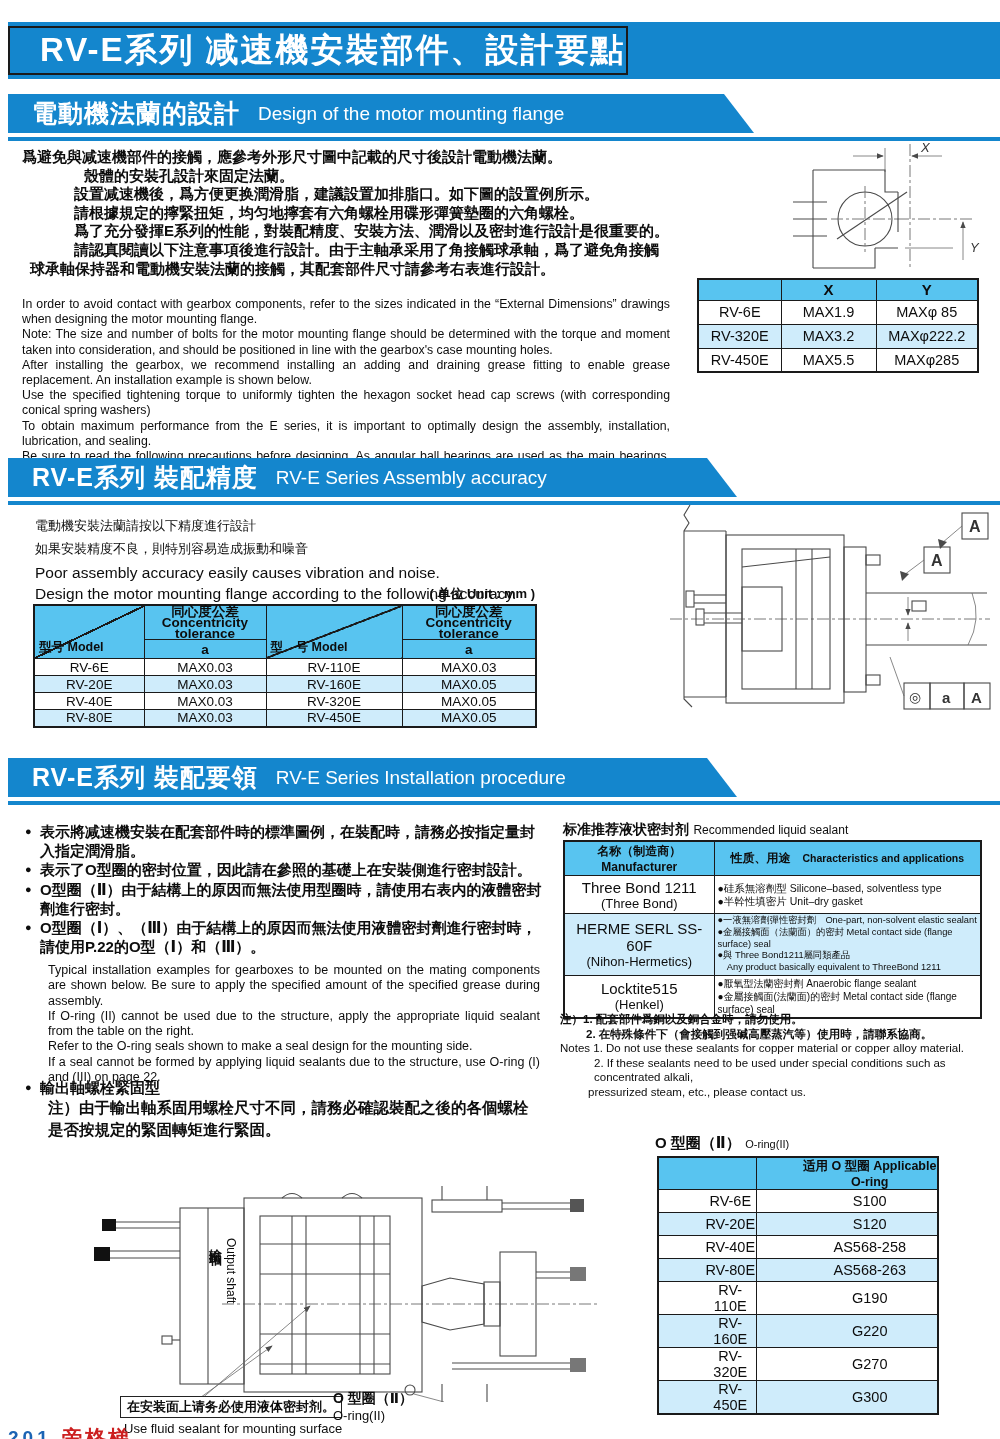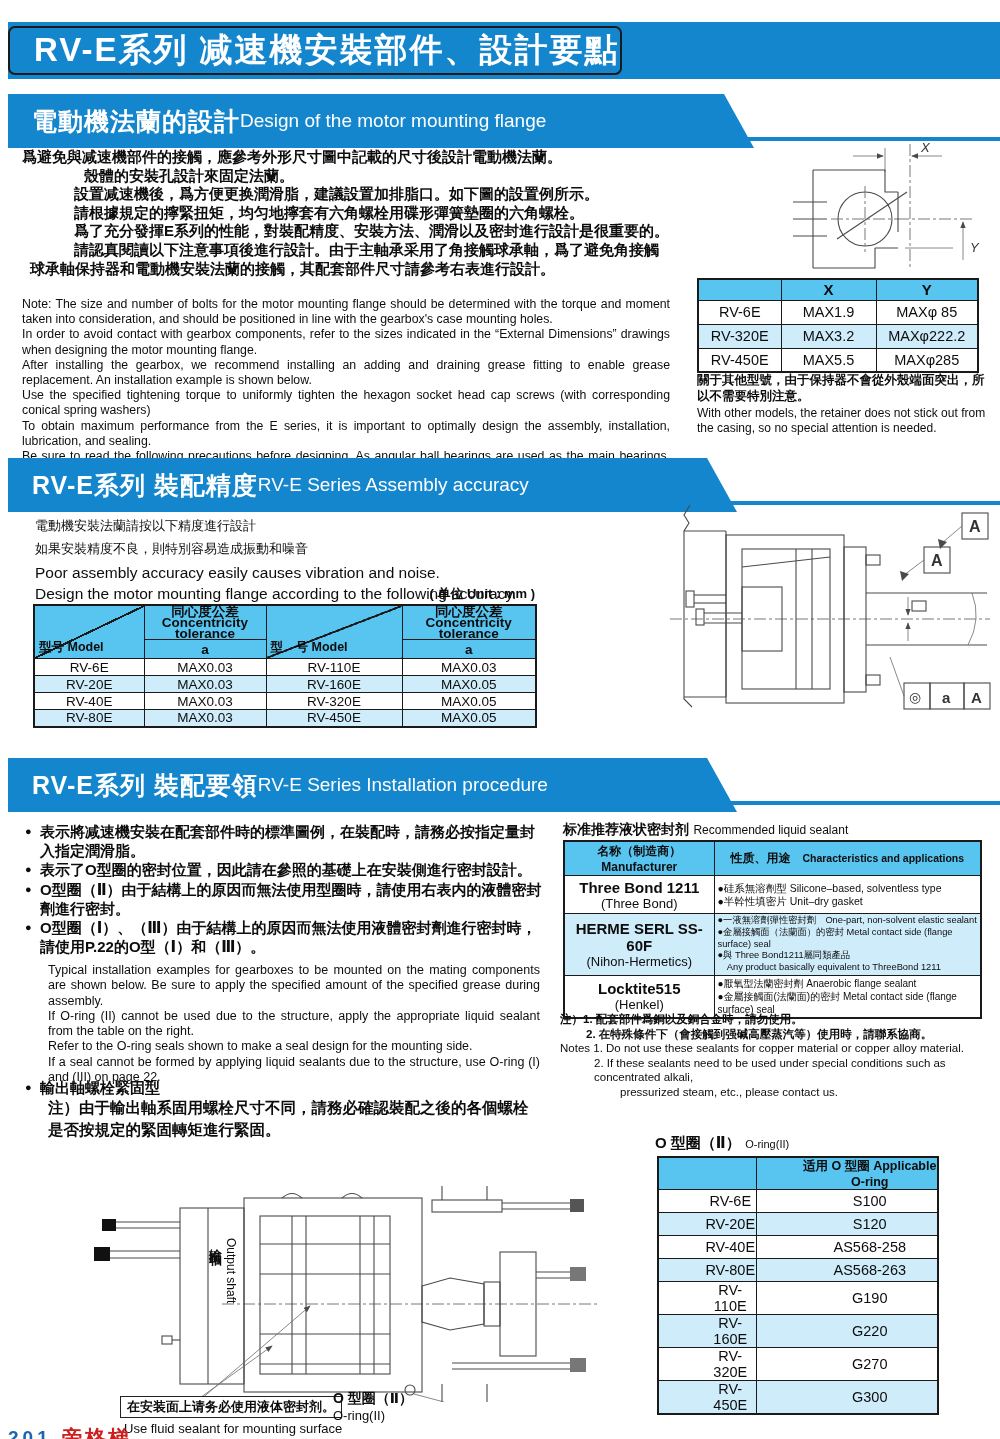--- a/index.html
+++ b/index.html
@@ -1,22 +1,22 @@
 <!DOCTYPE html>
 <html><head>
 <meta charset="utf-8">
 <style>
   html,body{margin:0;padding:0;background:#e8e8e8;}
   .page{position:relative;width:1000px;height:1439px;background:#ffffff;overflow:hidden;
         font-family:"Liberation Sans","DejaVu Sans",sans-serif;color:#0d0d0d;}
   .abs{position:absolute;}
   .banner{background:#1486cd;color:#fff;}
   .main-banner{left:8px;top:22px;width:992px;height:57px;display:flex;align-items:center;}
-  .main-banner .t{font-size:33px;font-weight:bold;letter-spacing:2px;padding-left:24px;border-radius:7px;}
-  .sec-banner{height:54px;display:flex;align-items:center;padding-left:24px;
+  .main-banner .t{font-size:33px;font-weight:bold;letter-spacing:2px;padding-left:30px;}
+  .sec-banner{height:39px;display:flex;align-items:center;gap:18px;padding-left:24px;
               clip-path:polygon(0 0,calc(100% - 30px) 0,100% 100%,0 100%);}
   .sec-banner .zh{font-size:25px;font-weight:bold;letter-spacing:1px;}
   .sec-banner .en{font-size:19px;}
   .rule{background:#1486cd;height:4px;}
   
   table{border-collapse:collapse;table-layout:fixed;}
   .t{border:2px solid #1a1a1a;}
   .t td{border:1.5px solid #1a1a1a;text-align:center;vertical-align:middle;padding:0;}
   .hd{background:#58c4f0;}
   .alt{background:#cfecfb;}
@@ -38,26 +38,26 @@
   .diagcell span{position:absolute;left:4px;bottom:2px;font-size:12.5px;font-weight:bold;}
   
   .bullet{position:relative;padding-left:15px;font-size:15px;font-weight:600;line-height:19.2px;}
   .bullet .bm{position:absolute;left:0;top:0;font-size:11px;line-height:19.2px;}
   .s3en p{margin:0;font-size:12.5px;line-height:15.3px;text-align:justify;}
   .s3note{font-size:15.5px;font-weight:bold;line-height:21.5px;}
   
   .st td{padding:1px 3px;}
   .st .h1{font-size:12px;font-weight:bold;}
   .st .h1 small{font-size:10.5px;font-weight:bold;}
-  .sname1{font-size:15px;font-weight:700;line-height:17px;}
+  .sname1{font-size:15px;font-weight:400;line-height:17px;}
   .sname2{font-size:13px;line-height:15px;}
   .sline{font-size:9.3px;line-height:11.8px;text-align:left;}
   .snotes div{font-size:11.5px;line-height:14.5px;}
   .nb{font-weight:bold;}
-  .ml26{margin-left:26px;}.ml34{margin-left:34px;}.ml48{margin-left:60px;}
+  .ml26{margin-left:26px;}.ml34{margin-left:34px;}.ml48{margin-left:28px;}
   
   .ot td{font-size:14.5px;height:22px;padding-left:46px;}
   .ot .h{font-size:12.5px;font-weight:bold;}
   
   svg{display:block;}
   .dline{stroke:#4a4a4a;stroke-width:1.1;fill:none;}
   .dthin{stroke:#6a6a6a;stroke-width:0.8;fill:none;}
   .cl{stroke:#6a6a6a;stroke-width:0.9;fill:none;stroke-dasharray:12 3 3 3;}
   .dtxt{font-family:"Liberation Sans",sans-serif;fill:#333;}
   .sealbox{border:1.6px solid #222;font-size:13px;font-weight:bold;padding:1px 6px;background:#fff;}
@@ -86,22 +86,22 @@
     <div class="zhline">爲避免與减速機部件的接觸，應參考外形尺寸圖中記載的尺寸後設計電動機法蘭。</div>
     <div class="zhline ml62">殼體的安裝孔設計來固定法蘭。</div>
     <div class="zhline ml52">設置减速機後，爲方便更换潤滑脂，建議設置加排脂口。如下圖的設置例所示。</div>
     <div class="zhline ml52">請根據規定的擰緊扭矩，均匀地擰套有六角螺栓用碟形彈簧墊圈的六角螺栓。</div>
     <div class="zhline ml52">爲了充分發揮E系列的性能，對裝配精度、安裝方法、潤滑以及密封進行設計是很重要的。</div>
     <div class="zhline ml52">請認真閱讀以下注意事項後進行設計。由于主軸承采用了角接觸球承軸，爲了避免角接觸</div>
     <div class="zhline ml8">球承軸保持器和電動機安裝法蘭的接觸，其配套部件尺寸請參考右表進行設計。</div>
   </div>
 
   <div class="abs enblock" style="left:22px;top:297px;width:648px;">
+    <p>In order to avoid contact with gearbox components, refer to the sizes indicated in the “External Dimensions” drawings when designing the motor mounting flange.</p>
     <p>Note: The size and number of bolts for the motor mounting flange should be determined with the torque and moment taken into consideration, and should be positioned in line with the gearbox's case mounting holes.</p>
-    <p>In order to avoid contact with gearbox components, refer to the sizes indicated in the “External Dimensions” drawings when designing the motor mounting flange.</p>
     <p>After installing the gearbox, we recommend installing an adding and draining grease fitting to enable grease replacement. An installation example is shown below.</p>
     <p>Use the specified tightening torque to uniformly tighten the hexagon socket head cap screws (with corresponding conical spring washers)</p>
     <p>To obtain maximum performance from the E series, it is important to optimally design the assembly, installation, lubrication, and sealing.</p>
     <p>Be sure to read the following precautions before designing. As angular ball bearings are used as the main bearings, designing the mating component dimensions according to the table on the right to make sure that the bearing retainer does not come in contact with the motor mounting flange.</p>
   </div>
 
   <svg class="abs" style="left:735px;top:140px;" width="255" height="134" viewBox="0 0 255 134">
     <defs>
       <marker id="ah1" markerWidth="9" markerHeight="8" refX="8" refY="4" orient="auto">
         <polygon points="0,0.5 9,4 0,7.5" fill="#4a4a4a"></polygon>
@@ -149,24 +149,20 @@
       <td>MAXφ222.2</td>
     </tr>
     <tr style="height:24px;font-size:14.5px;">
       <td>RV-450E</td>
       <td>MAX5.5</td>
       <td>MAXφ285</td>
     </tr>
   </tbody>
     </table>
 
-  <div class="abs" style="left:697px;top:372px;width:292px;">
-    <div class="note-zh">關于其他型號，由于保持器不會從外殼端面突出，所以不需要特別注意。</div>
-    <div class="note-en">With other models, the retainer does not stick out from the casing, so no special attention is needed.</div>
-  </div>
 
   <div class="abs banner sec-banner" style="left:8px;top:458px;width:705px;">
     <span class="zh">RV-E系列 裝配精度</span>
     <span class="en">RV-E Series Assembly accuracy</span>
   </div>
   <div class="abs rule" style="left:8px;top:501px;width:992px;"></div>
 
   <div class="abs" style="left:35px;top:514px;">
     <div class="s2zh">電動機安裝法蘭請按以下精度進行設計</div>
     <div class="s2zh">如果安裝精度不良，則特別容易造成振動和噪音</div>

